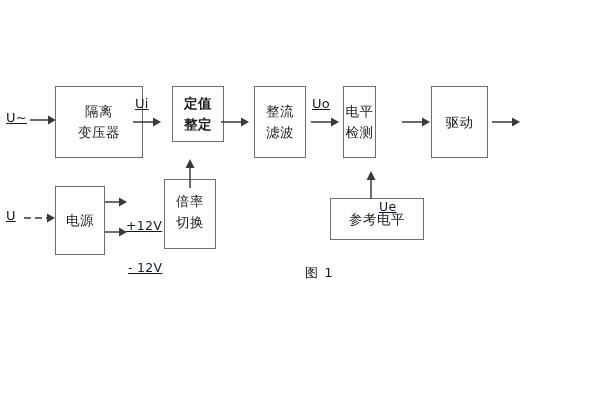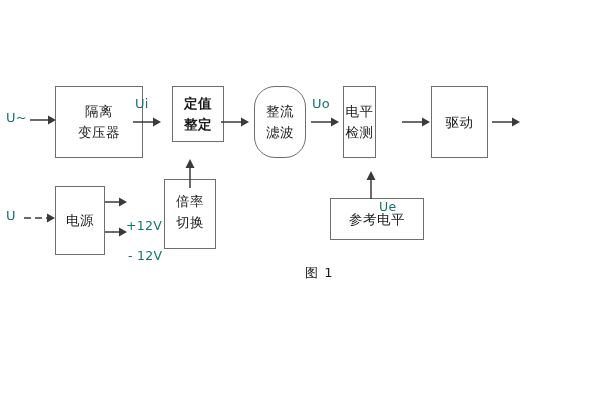--- a/index.html
+++ b/index.html
@@ -38,22 +38,23 @@
     letter-spacing: 0.5px;
     white-space: nowrap;
     color: #1a1a1a;
   }
 
   
   .label {
     position: absolute;
     font-size: 13px;
     white-space: nowrap;
-    color: #0f766e;
+    color: #0f172a;
     letter-spacing: 0.3px;
+    text-decoration: underline;
   }
   .label.small {
     font-size: 12.5px;
     margin-top: 24px;
   }
   .caption {
     position: absolute;
     font-size: 13px;
     white-space: nowrap;
     color: #1a1a1a;
@@ -101,21 +102,21 @@
     <div class="line">整定</div>
   </div>
 
   <div class="arrow" style="left:221px; top:116px;">
     <svg width="28" height="12" viewBox="0 0 28 12">
       <line x1="0" y1="6" x2="20" y2="6" stroke="#3a3a3a" stroke-width="1.5"></line>
       <polygon points="20,1.5 28,6 20,10.5" fill="#3a3a3a"></polygon>
     </svg>
   </div>
 
-  <div class="block" style="left:254px; top:86px; width:52px; height:72px;border-radius:21px;">
+  <div class="block" style="left:254px; top:86px; width:52px; height:72px;">
     <div class="line">整流</div>
     <div class="line">滤波</div>
   </div>
 
   <div class="label" style="left:312px; top:96px;">Uo</div>
   <div class="arrow" style="left:311px; top:116px;">
     <svg width="28" height="12" viewBox="0 0 28 12">
       <line x1="0" y1="6" x2="20" y2="6" stroke="#3a3a3a" stroke-width="1.5"></line>
       <polygon points="20,1.5 28,6 20,10.5" fill="#3a3a3a"></polygon>
     </svg>
@@ -165,21 +166,21 @@
     </svg>
   </div>
   <div class="label small" style="left:126px; top:194px;">+12V</div>
 
   <div class="arrow" style="left:105px; top:226px;">
     <svg width="22" height="12" viewBox="0 0 22 12">
       <line x1="0" y1="6" x2="14" y2="6" stroke="#3a3a3a" stroke-width="1.5"></line>
       <polygon points="14,1.5 22,6 14,10.5" fill="#3a3a3a"></polygon>
     </svg>
   </div>
-  <div class="label small" style="left:128px; top:224px;">- 12V</div>
+  <div class="label small" style="left:128px; top:236px;">- 12V</div>
 
   <div class="block" style="left:164px; top:179px; width:52px; height:70px;font-family:Liberation Mono, monospace;">
     <div class="line">倍率</div>
     <div class="line">切换</div>
   </div>
 
   <div class="arrow" style="left:184px; top:159px;">
     <svg width="12" height="29" viewBox="0 0 12 29">
       <line x1="6" y1="29" x2="6" y2="9" stroke="#3a3a3a" stroke-width="1.5"></line>
       <polygon points="1.5,9 6,0 10.5,9" fill="#3a3a3a"></polygon>

